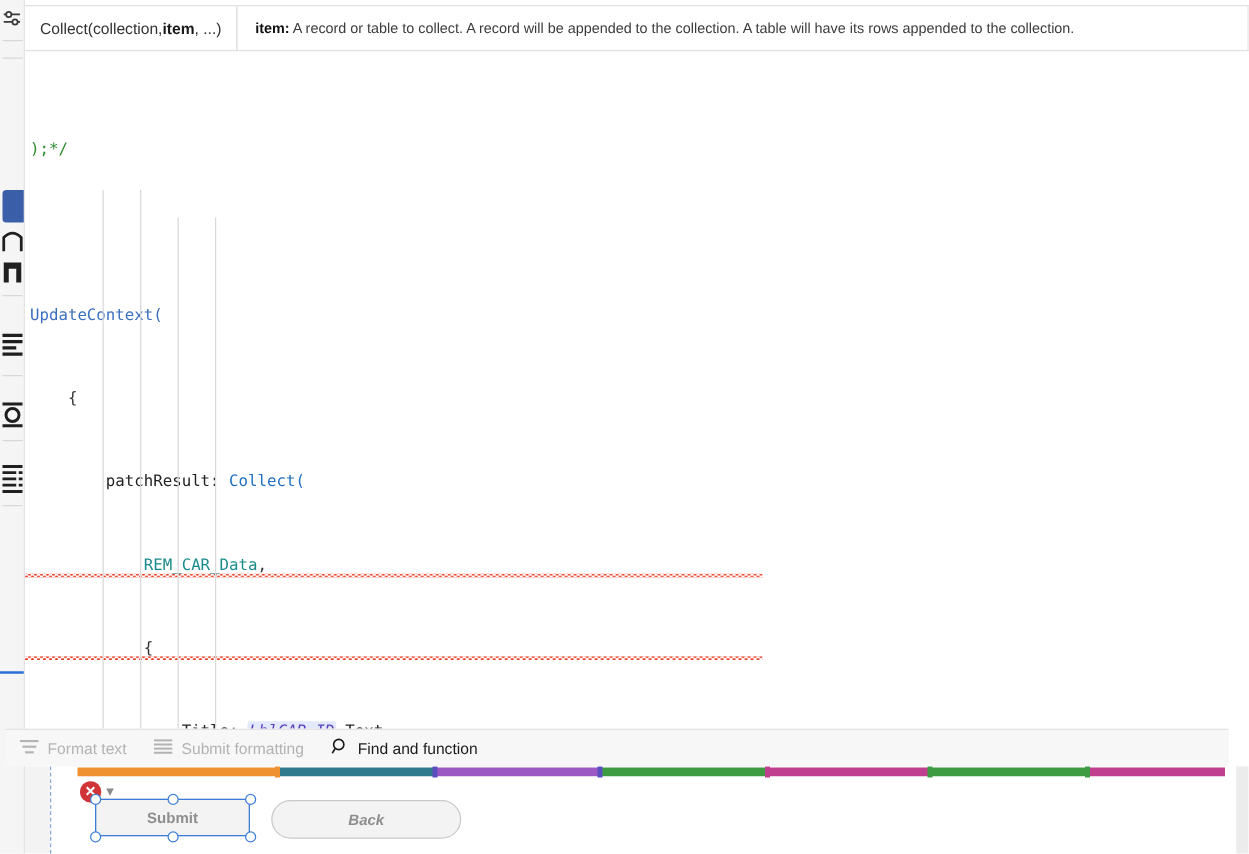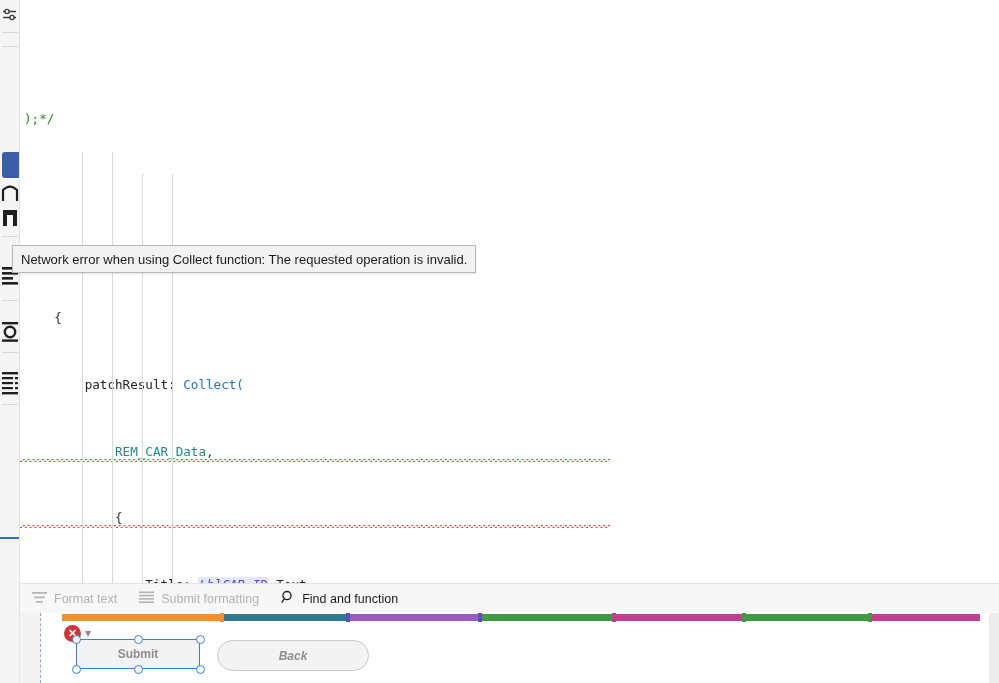--- a/index.html
+++ b/index.html
@@ -170,21 +170,21 @@
     color: #1b1b1b;
     font-family: "Liberation Sans", sans-serif;
     white-space: nowrap;
     z-index: 60;
     box-shadow: 0 1px 2px rgba(0,0,0,0.10);
   }
 
   
   .fmt-bar {
     position: absolute;
-    left: 20px; top: 583px;
+    left: 4px; top: 583px;
     width: 979px; height: 30px;
     background: #f7f7f7;
     border-top: 1px solid #e3e3e3;
     display: flex;
     align-items: center;
     gap: 22px;
     padding-left: 12px;
     z-index: 35;
   }
   .fmt-btn {
@@ -332,20 +332,29 @@
         <rect x="14" y="16" width="3" height="2.2" fill="#1f1f1f"></rect>
         <rect x="1" y="21" width="16" height="2.4" fill="#1f1f1f"></rect>
       </svg>
     </div>
     <div class="ls-divider" style="top:404px;"></div>
 
     <div class="ls-text" style="top:518px;padding-left:22px;">R-C</div>
     <div class="ls-bottomline" style="top:537px;"></div>
   </div>
 
+  <div class="fx-help-bar">
+    <div class="fx-sig">
+        <span>Collect(collection, </span>
+        <b>item</b>
+        <span>, ...)</span>
+      </div>
+    <div class="fx-desc"><b>item:</b>
+      <span>A record or table to collect. A record will be appended to the collection. A table will have its rows appended to the collection.</span></div>
+  </div>
 
   <div class="editor">
 
     <div class="guides">
       <div class="guide" style="left:62px;  top:111px; height:431px;"></div>
       <div class="guide" style="left:92px;  top:111px; height:431px;"></div>
       <div class="guide" style="left:122px; top:133px; height:409px;"></div>
       <div class="guide" style="left:152px; top:133px; height:409px;"></div>
     </div>
 
@@ -377,23 +386,20 @@
       
       
       
       
       
       
 
     </div>
   </div>
 
-  <div class="err-tip">
-    <span>Network error when using Collect function: The requested operation is invalid.</span>
-  </div>
 
   <div class="fmt-bar">
     <div class="fmt-btn dim">
       <span>
         <svg width="15" height="13" viewBox="0 0 15 13">
           <rect x="0" y="1" width="15" height="1.7" fill="#b3b3b3"></rect>
           <rect x="2" y="5.5" width="11" height="1.7" fill="#b3b3b3"></rect>
           <rect x="4" y="10" width="7" height="1.7" fill="#b3b3b3"></rect>
         </svg>
       </span>

